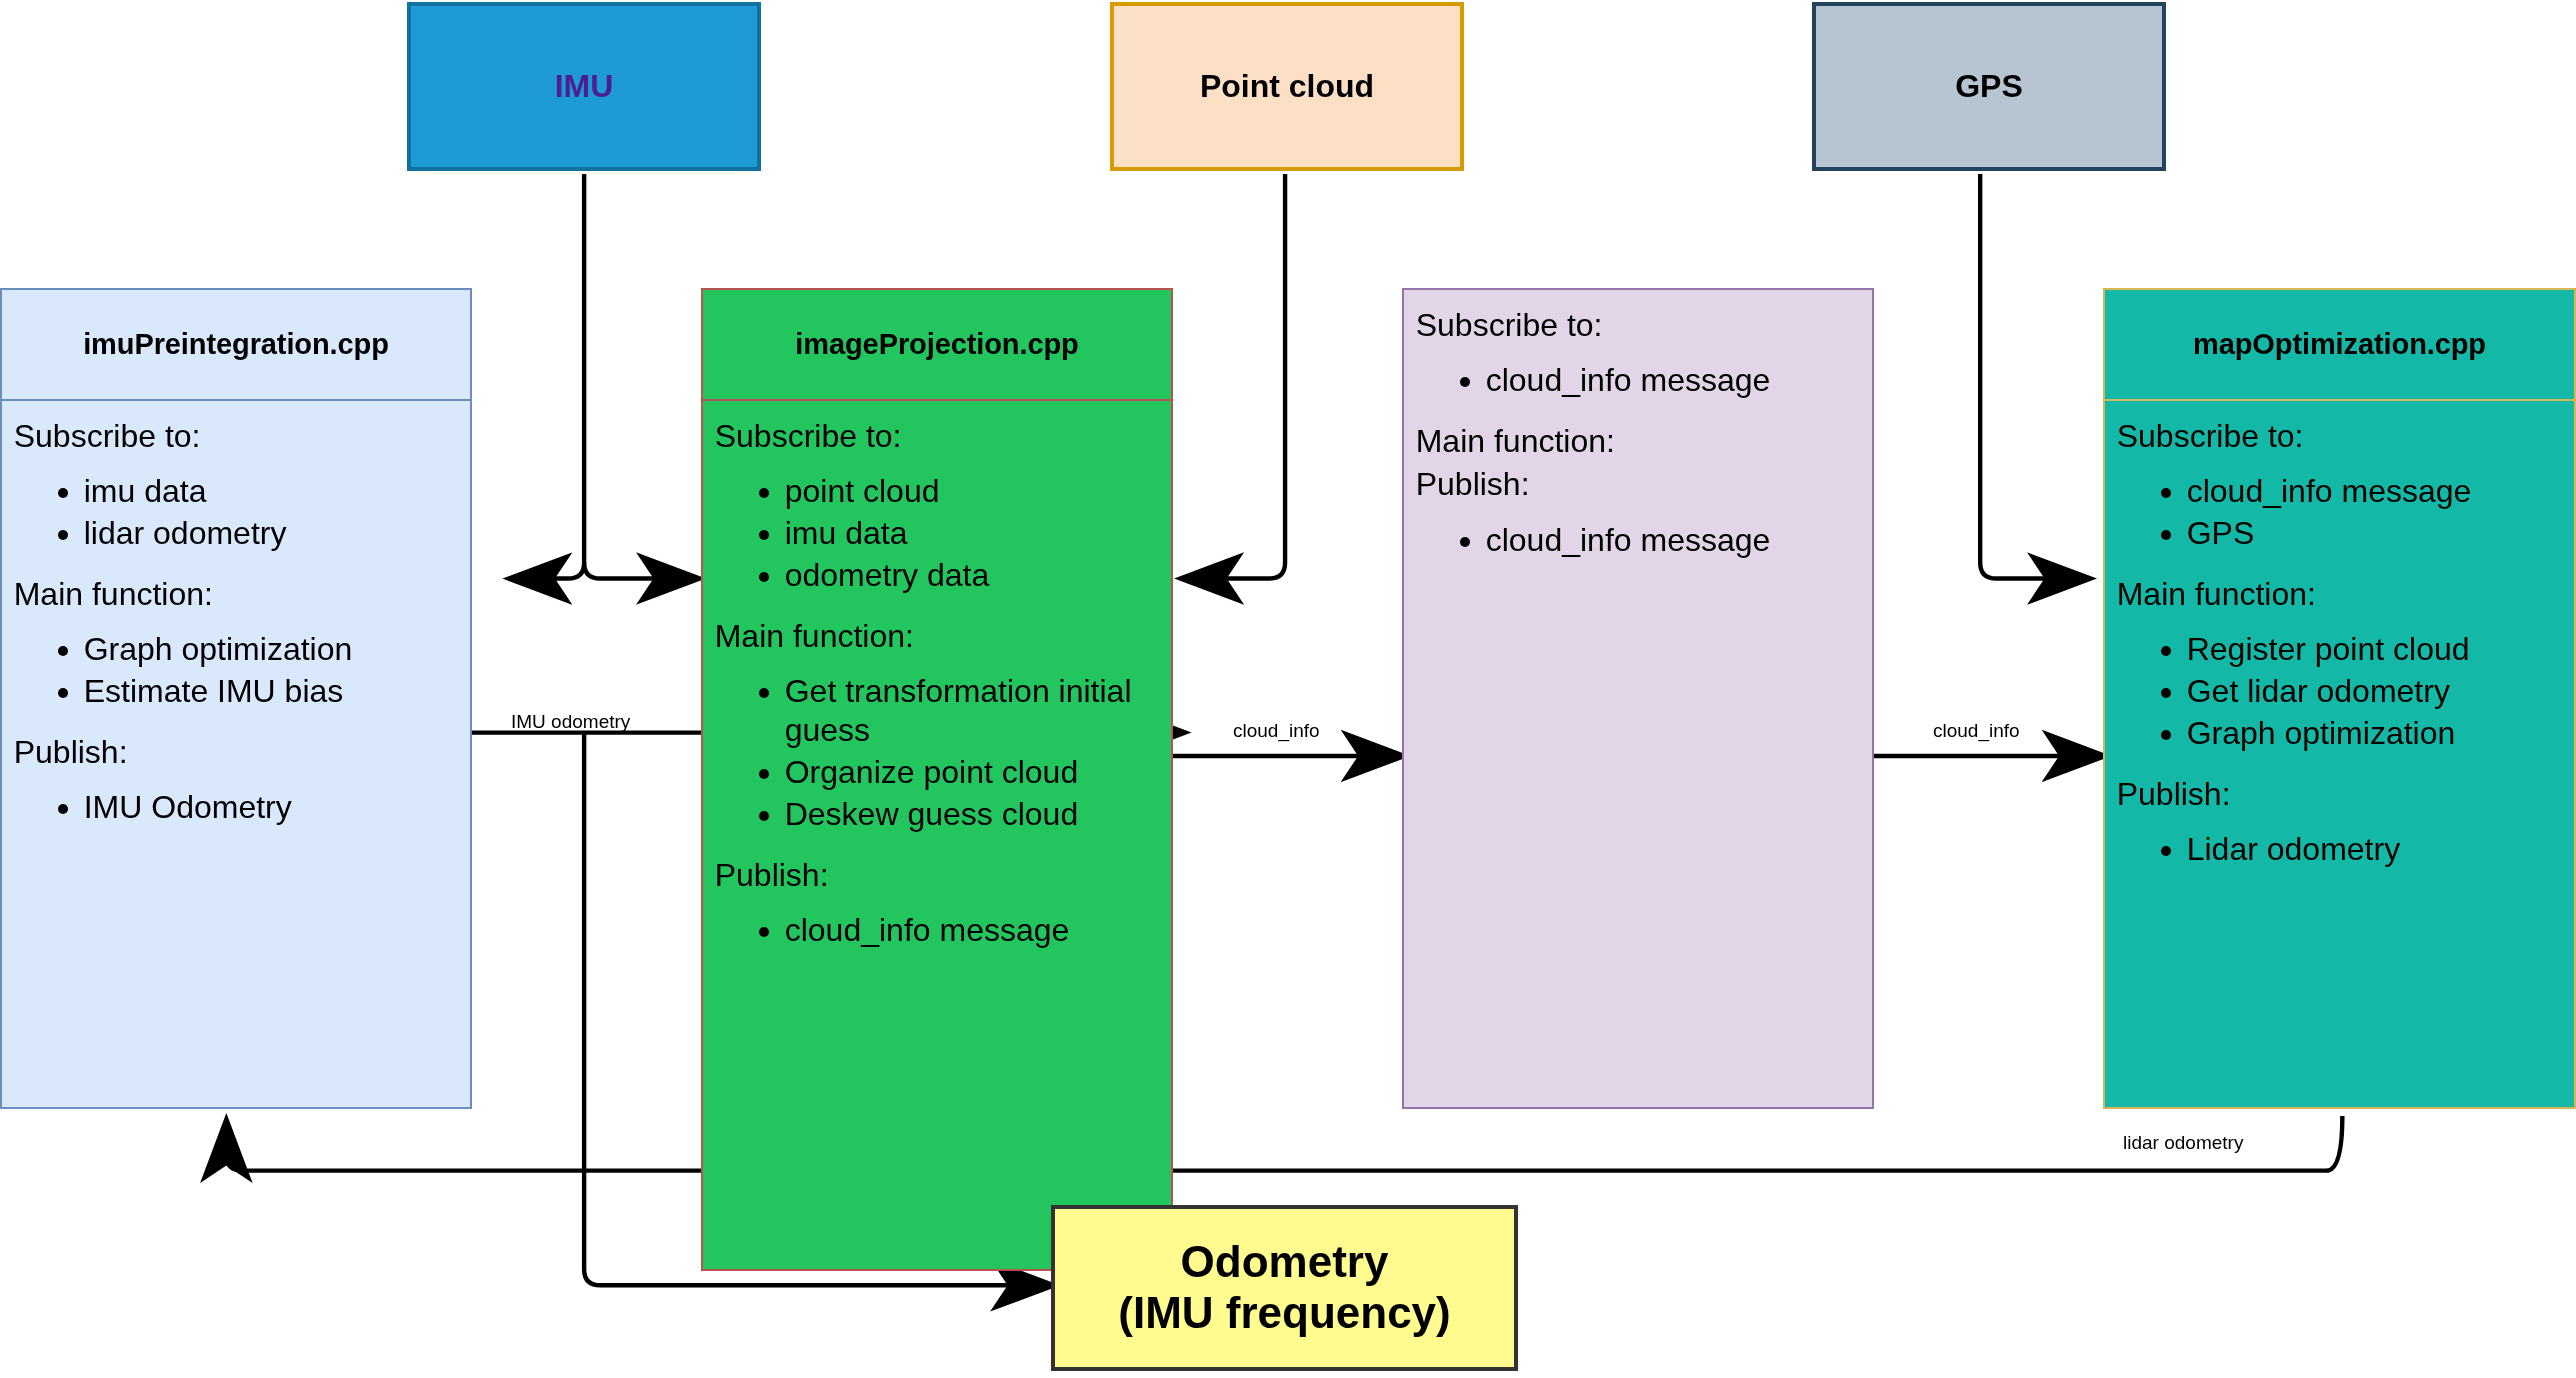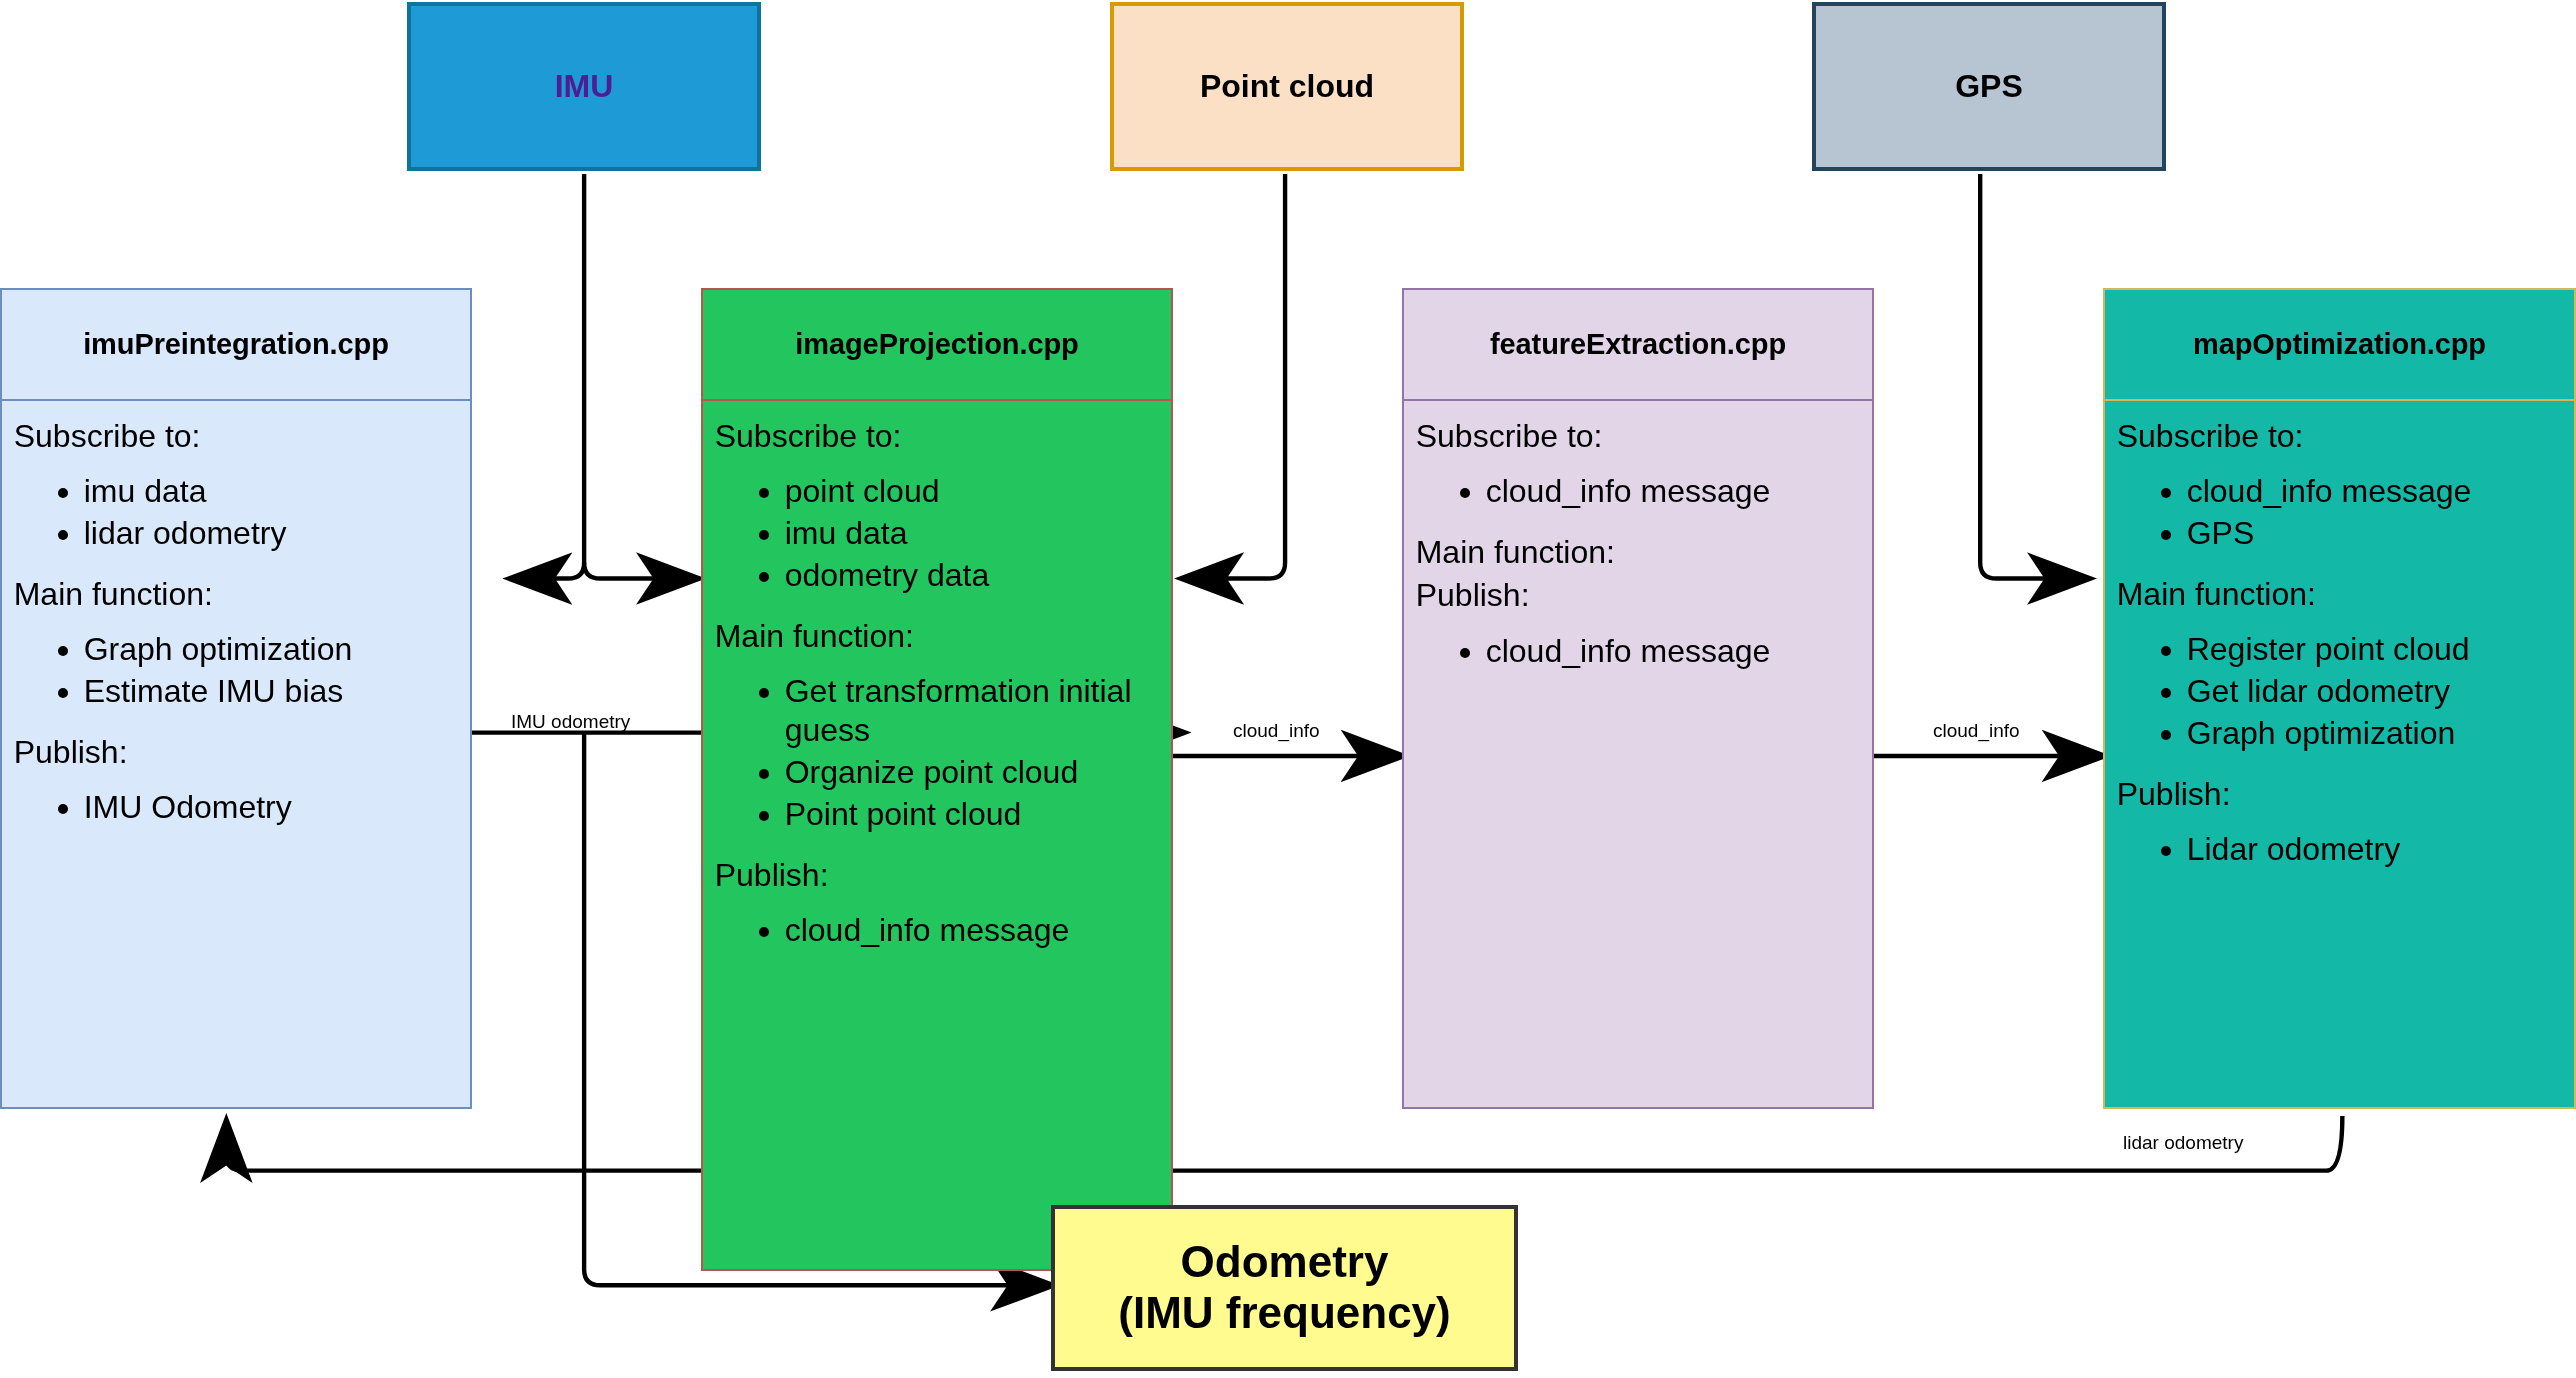--- a/index.html
+++ b/index.html
@@ -155,32 +155,31 @@
       <div class="sect">Subscribe to:</div>
       <ul>
         <li>point cloud</li>
         <li>imu data</li>
         <li>odometry data</li>
       </ul>
       <div class="sect">Main function:</div>
       <ul>
         <li>Get transformation initial guess</li>
         <li>Organize point cloud</li>
-        <li>Point point cloud</li>
+        <li>Deskew guess cloud</li>
       </ul>
       <div class="sect">Publish:</div>
       <ul>
         <li>cloud_info message</li>
       </ul>
     </div>
   </div>
 
   <div class="node" style="left:1402px; top:288px; width:472px; height:821px;
               background:#E1D5E7; border:2.9px solid #9673A6;">
-    <div class="title" style="border-bottom:2.9px solid #9673A6;">featureExtraction.cpp</div>
     <div class="body">
       <div class="sect">Subscribe to:</div>
       <ul>
         <li>cloud_info message</li>
       </ul>
       <div class="sect">Main function:</div>
       <div class="sect">Publish:</div>
       <ul>
         <li>cloud_info message</li>
       </ul>

